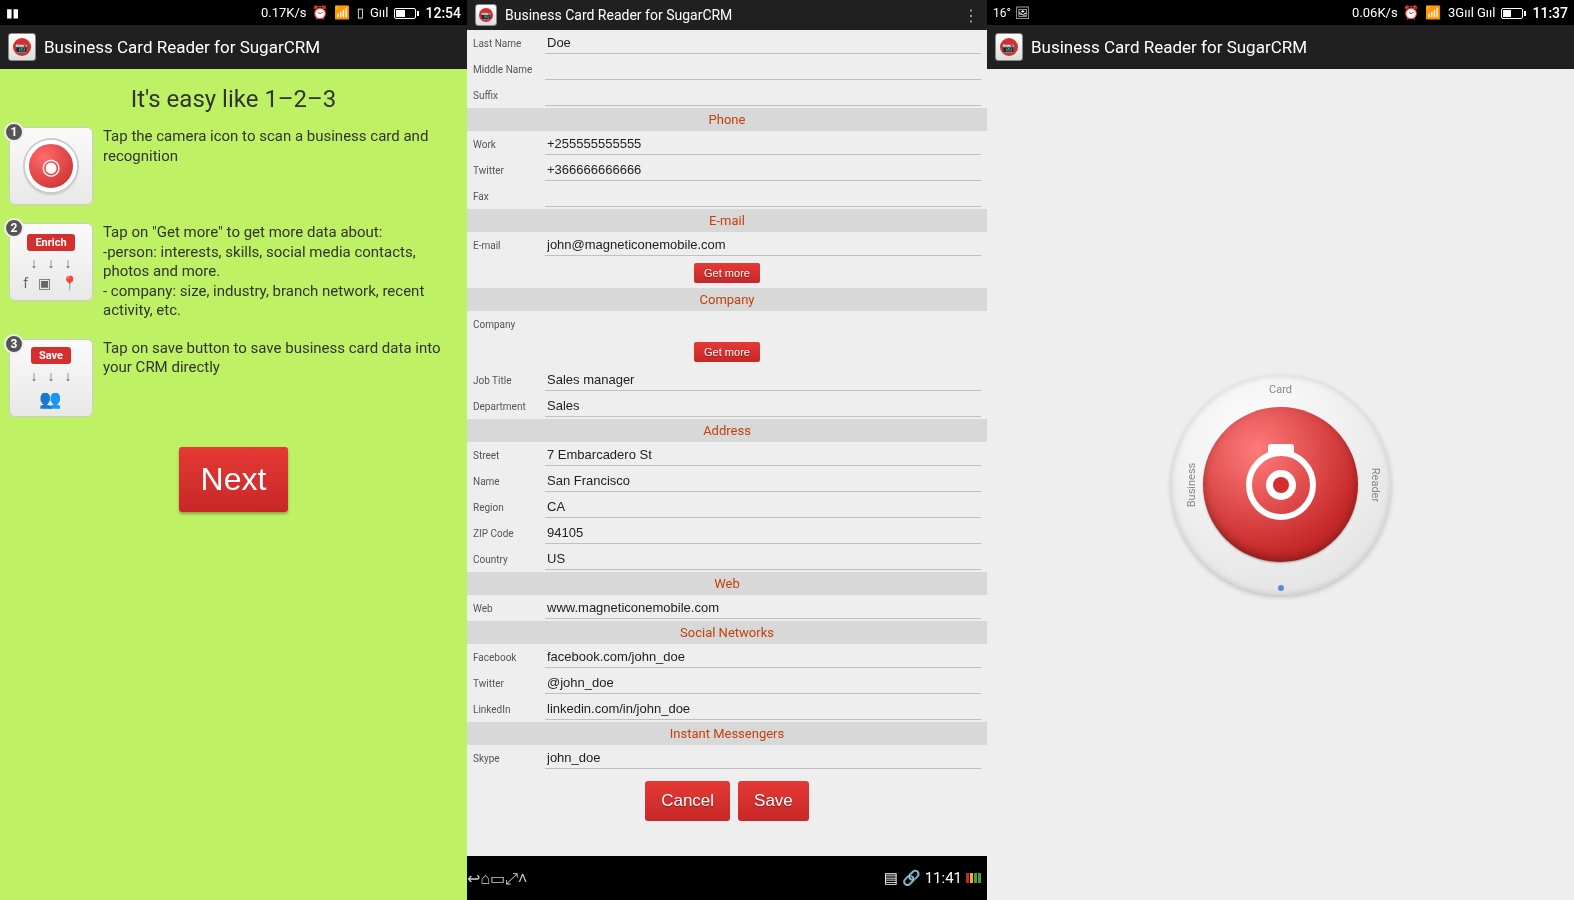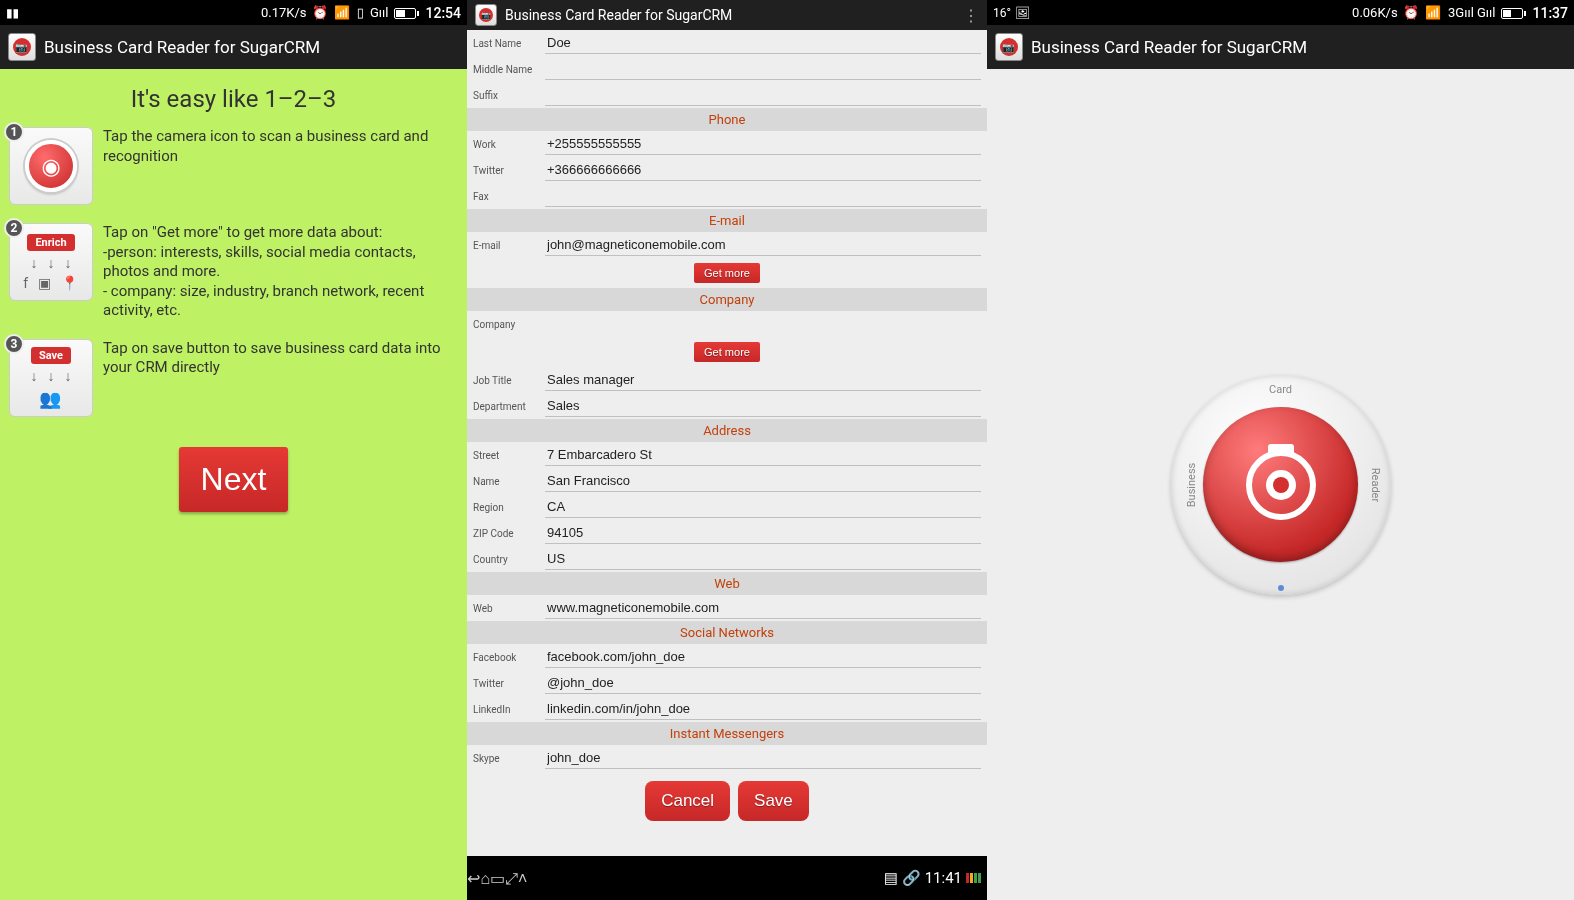--- a/index.html
+++ b/index.html
@@ -33,21 +33,21 @@
   .next-btn { display:block; margin: 30px auto 0; background: linear-gradient(#e53935,#c62828); color:#fff; border:none; padding: 14px 22px; font-size: 32px; border-radius: 3px; box-shadow: 0 2px 3px rgba(0,0,0,.3); cursor:pointer;}
 
   
   .s2-body { background: #eeeeee; flex: 1; overflow-y: auto; }
   .form-row { display:flex; align-items:center; padding: 2px 6px; min-height: 26px;}
   .lbl { width: 72px; font-size: 10px; color: #555; flex-shrink:0; }
   .fld { flex:1; border:none; border-bottom:1px solid #c0c0c0; background:transparent; font-size:13px; color:#222; padding: 3px 2px; outline:none;}
   .sec-head { background:#d8d8d8; text-align:center; color:#c2410c; font-size:13px; padding: 4px 0; font-weight:400;}
   .getmore { display:block; margin: 5px auto; background: linear-gradient(#e53935,#c62828); color:#fff; border:none; padding: 4px 10px; font-size:11px; border-radius:2px; cursor:pointer; text-shadow:0 1px 1px rgba(0,0,0,.4);}
   .btn-row { display:flex; justify-content:center; gap:8px; padding:10px 0;}
-  .big-btn { background: linear-gradient(#e53935,#c62828); color:#fff; border:none; padding:10px 16px; font-size:17px; border-radius:8px; cursor:pointer; text-shadow:0 1px 1px rgba(0,0,0,.4); font-weight:500;}
+  .big-btn { background: linear-gradient(#e53935,#c62828); color:#fff; border:none; padding:10px 16px; font-size:17px; border-radius:3px; cursor:pointer; text-shadow:0 1px 1px rgba(0,0,0,.4); font-weight:500;}
   .navbar { background:#000; height:44px; display:flex; align-items:center; justify-content:space-around; color:#ccc; font-size:16px;}
   .navbar .nav-time { font-size:15px; color:#fff; margin-left:auto; padding-right:6px; display:flex; gap:4px; align-items:center;}
 
   
   .s3-body { background:#eeeeee; flex:1; display:flex; align-items:center; justify-content:center; }
   .dial { position:relative; width:220px; height:220px; border-radius:50%; background: radial-gradient(circle at 40% 30%, #fff, #ddd); box-shadow: inset 0 0 6px rgba(0,0,0,.15), 0 2px 5px rgba(0,0,0,.2); display:flex; align-items:center;justify-content:center;}
   .dial-center { width:155px; height:155px; border-radius:50%; background: radial-gradient(circle at 35% 28%, #ff7b7b, #c62828 70%); box-shadow: inset 0 -4px 8px rgba(0,0,0,.3), 0 1px 2px rgba(0,0,0,.3); display:flex;align-items:center;justify-content:center;}
   .dial-cam { width:70px; height:70px; border:6px solid #fff; border-radius:50%; position:relative; display:flex;align-items:center;justify-content:center;}
   .dial-cam::before { content:""; position:absolute; top:-12px; width:26px; height:10px; background:#fff; border-radius:3px 3px 0 0;}
   .dial-cam-inner { width:30px; height:30px; background:#fff; border-radius:50%;}

